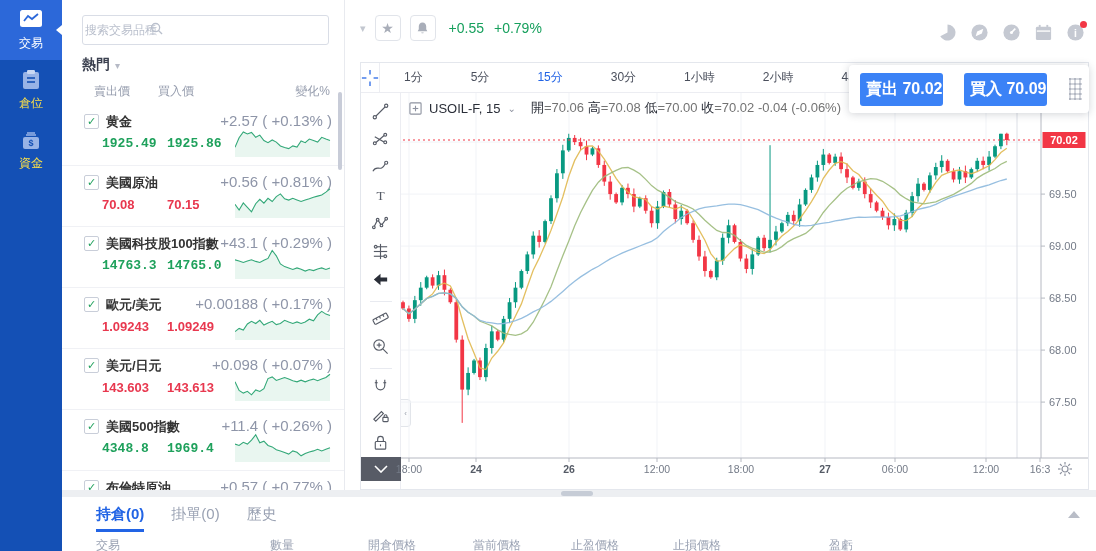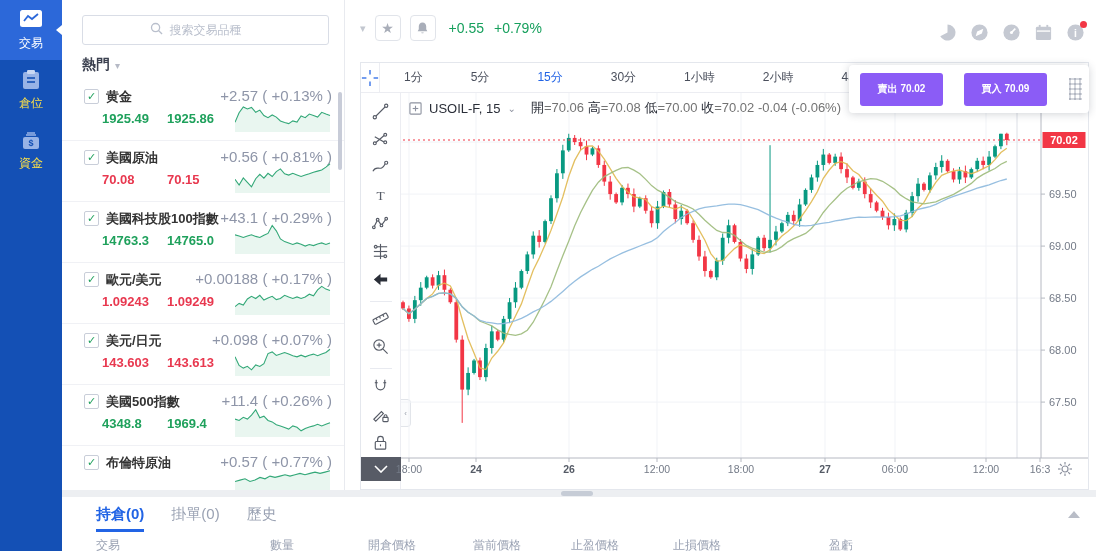--- a/index.html
+++ b/index.html
@@ -11,38 +11,38 @@
   .side-item .slabel{font-size:12px;color:#fde047;}
   .side-item svg{display:block;}
   .side-item.active{background:#2c68d9;}
   .side-item.active .slabel{color:#fff;}
   .side-item.active:after{content:"";position:absolute;right:0;top:50%;margin-top:-5px;
       border-top:5px solid transparent;border-bottom:5px solid transparent;border-right:6px solid #fff;}
   
   #watchlist{position:absolute;left:62px;top:0;width:283px;height:490px;background:#fff;border-right:1px solid #e8eaef;box-sizing:border-box;overflow:hidden;}
   .search-wrap{position:relative;margin:15px 15px 0 20px;height:30px;}
   .search-wrap input{width:100%;height:30px;box-sizing:border-box;border:1px solid #d9dde6;border-radius:3px;
-      text-align:center;font-size:12px;color:#555;outline:none;font-family:inherit;}
+      font-size:12px;color:#555;outline:none;font-family:inherit;}
   .search-wrap input::placeholder{color:#b9bfcc;}
   .search-wrap .mag{position:absolute;left:calc(50% - 56px);top:7px;pointer-events:none;}
   .cat-row{display:flex;align-items:center;gap:5px;margin:11px 0 0 20px;font-size:14px;font-weight:bold;color:#3c4150;}
   .cat-row .caret{color:#b6bac6;font-size:10px;}
   .wl-cols{position:relative;margin:9px 20px 0 32px;font-size:12px;color:#959cad;height:16px;}
   .wl-cols .c1{position:absolute;left:0;}
   .wl-cols .c2{position:absolute;left:64px;}
   .wl-cols .c3{position:absolute;right:-6px;}
   .wl-row{position:relative;height:60px;border-bottom:1px solid #f0f1f5;cursor:pointer;}
   .wl-row .chk{position:absolute;left:22px;top:9px;width:13px;height:13px;border:1px solid #c9ced9;border-radius:2px;
       font-size:11px;line-height:13px;text-align:center;color:#21a15e;background:#fff;}
   .wl-row .nm{position:absolute;left:44px;top:8px;font-size:13px;font-weight:bold;color:#333;}
   .wl-row .chg{position:absolute;right:12px;top:7px;font-size:15px;color:#8e95a8;}
   .wl-row .sp{position:absolute;left:40px;top:31px;font-size:13px;font-weight:bold;}
   .wl-row .bp{position:absolute;left:105px;top:31px;font-size:13px;font-weight:bold;}
   .wl-row .spark{position:absolute;right:12px;top:18px;}
-  .up{color:#1fa15c;} .down{color:#e8384f;}
+  .up{color:#1fa15c;font-family:Liberation Mono, monospace;} .down{color:#e8384f;}
   #wl-scroll{position:absolute;right:2px;top:92px;width:4px;height:78px;border-radius:2px;background:#c8ccd8;}
   
   #main-header{position:absolute;left:345px;top:0;width:751px;height:62px;background:#fff;}
   .mh-left{position:absolute;left:15px;top:15px;display:flex;align-items:center;gap:9px;}
   .mh-title{font-size:20px;font-weight:bold;color:#1b1f27;letter-spacing:1px;}
   .mh-caret{color:#c3c7d0;font-size:11px;}
   .icon-box{width:24px;height:24px;border:1px solid #e1e4ea;border-radius:4px;display:flex;align-items:center;justify-content:center;color:#a9aeb9;cursor:pointer;background:#fff;}
   .mh-change{display:flex;gap:10px;font-size:14px;color:#17a05d;margin-left:4px;}
   .mh-icons{position:absolute;right:10px;top:23px;display:flex;gap:12px;}
   .mh-ico{position:relative;width:20px;height:20px;cursor:pointer;}
@@ -62,21 +62,21 @@
   #tools-collapse{position:absolute;left:0;top:394px;width:40px;height:24px;background:#575b66;display:flex;align-items:center;justify-content:center;cursor:pointer;}
   #pane-collapse{position:absolute;left:40px;top:336px;width:9px;height:26px;background:#fbfcfd;border:1px solid #e2e5ea;border-left:none;border-radius:0 4px 4px 0;
       display:flex;align-items:center;justify-content:center;font-size:8px;color:#9aa0ad;cursor:pointer;}
   #sym-line{position:absolute;left:48px;top:36px;display:flex;align-items:center;gap:7px;font-size:13px;color:#2a2e38;z-index:3;}
   #sym-line .red{color:#737373;}
   #sym-line .lbl{color:#2a2e38;}
   #sym-line .scaret{color:#8e93a0;font-size:10px;}
   #sym-line .seg{white-space:nowrap;}
   #trade-overlay{position:absolute;right:-1px;top:2px;width:240px;height:48px;background:#fff;border-radius:4px;
       box-shadow:0 1px 8px rgba(40,50,70,.22);display:flex;align-items:center;gap:21px;padding-left:11px;box-sizing:border-box;z-index:5;}
-  .trade-btn{width:83px;height:33px;border:none;border-radius:3px;background:#8b5cf6;color:#fff;font-size:10px;font-weight:bold;
+  .trade-btn{width:83px;height:33px;border:none;border-radius:3px;background:#3b82f6;color:#fff;font-size:16px;font-weight:bold;
       font-family:inherit;cursor:pointer;white-space:nowrap;}
   #drag-dots{width:13px;height:22px;margin-left:1px;cursor:grab;
       background:repeating-linear-gradient(0deg,#c9cdd5 0 2px,transparent 2px 5px),repeating-linear-gradient(90deg,#c9cdd5 0 2px,transparent 2px 5px);
       background-blend-mode:multiply;opacity:.8;}
   
   #bottom-strip{position:absolute;left:62px;top:490px;width:1034px;height:7px;background:#edeff2;}
   #strip-pill{position:absolute;left:499px;top:1px;width:32px;height:5px;border-radius:3px;background:#c6ccd6;cursor:row-resize;}
   #positions-panel{position:absolute;left:62px;top:497px;width:1034px;height:54px;background:#fff;}
   #pos-tabs{display:flex;gap:27px;padding:8px 0 0 34px;font-size:15px;}
   .pos-tab{color:#9aa2b3;cursor:pointer;padding-bottom:5px;}
@@ -130,20 +130,25 @@
     <div class="search-wrap">
       <input type="text" placeholder="搜索交易品種" style="">
       <svg class="mag" width="13" height="13" viewBox="0 0 14 14">
           <circle cx="6" cy="6" r="4.4" fill="none" stroke="#b9bfcc" stroke-width="1.4"></circle>
           <line x1="9.4" y1="9.4" x2="13" y2="13" stroke="#b9bfcc" stroke-width="1.4"></line>
         </svg>
     </div>
     <div class="cat-row">
       <span>熱門</span>
       <span class="caret">▾</span>
+    </div>
+    <div class="wl-cols">
+      <span class="c1">賣出價</span>
+      <span class="c2">買入價</span>
+      <span class="c3">變化%</span>
     </div>
     <div id="wl-rows" style="margin-top:6px;">
         <div class="wl-row">
           <span class="chk">✓</span>
     <span class="nm">黄金</span>
     <span class="chg">+2.57 ( +0.13% )</span>
     <span class="sp up">1925.49</span>
     <span class="bp up">1925.86</span>
     <svg class="spark" width="97" height="34" viewBox="0 0 97 34">
       <polyline points="0.0,24.3 4.1,14.8 8.3,8.9 12.4,11.0 16.5,9.4 20.7,14.3 24.8,12.1 28.9,17.5 33.0,19.7 37.2,17.0 41.3,19.1 45.4,22.9 49.6,24.5 53.7,25.6 57.8,22.9 62.0,24.0 66.1,18.0 70.2,19.7 74.3,16.1 78.5,17.5 82.6,19.1 86.7,14.3 90.9,16.1 95.0,17.5 95,34 0,34" fill="rgba(38,166,106,0.10)" stroke="none"></polyline>

